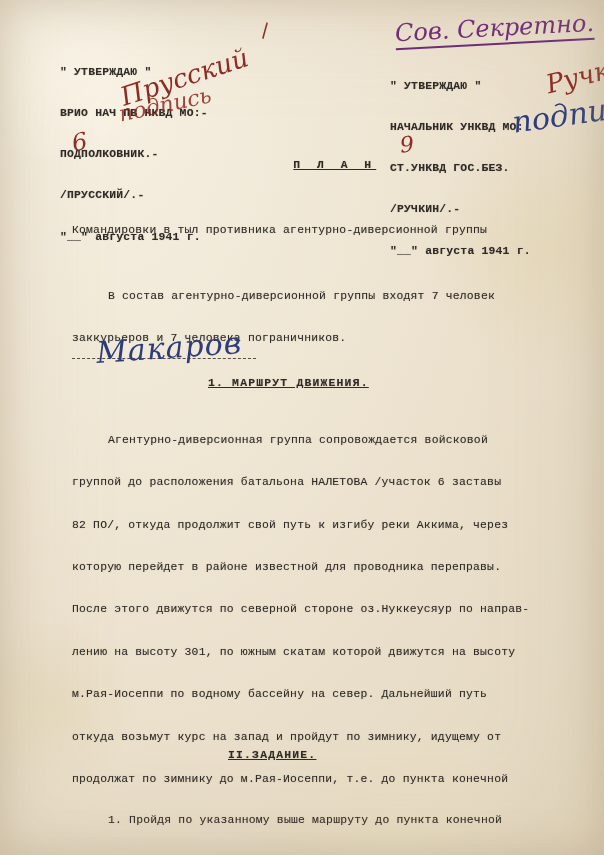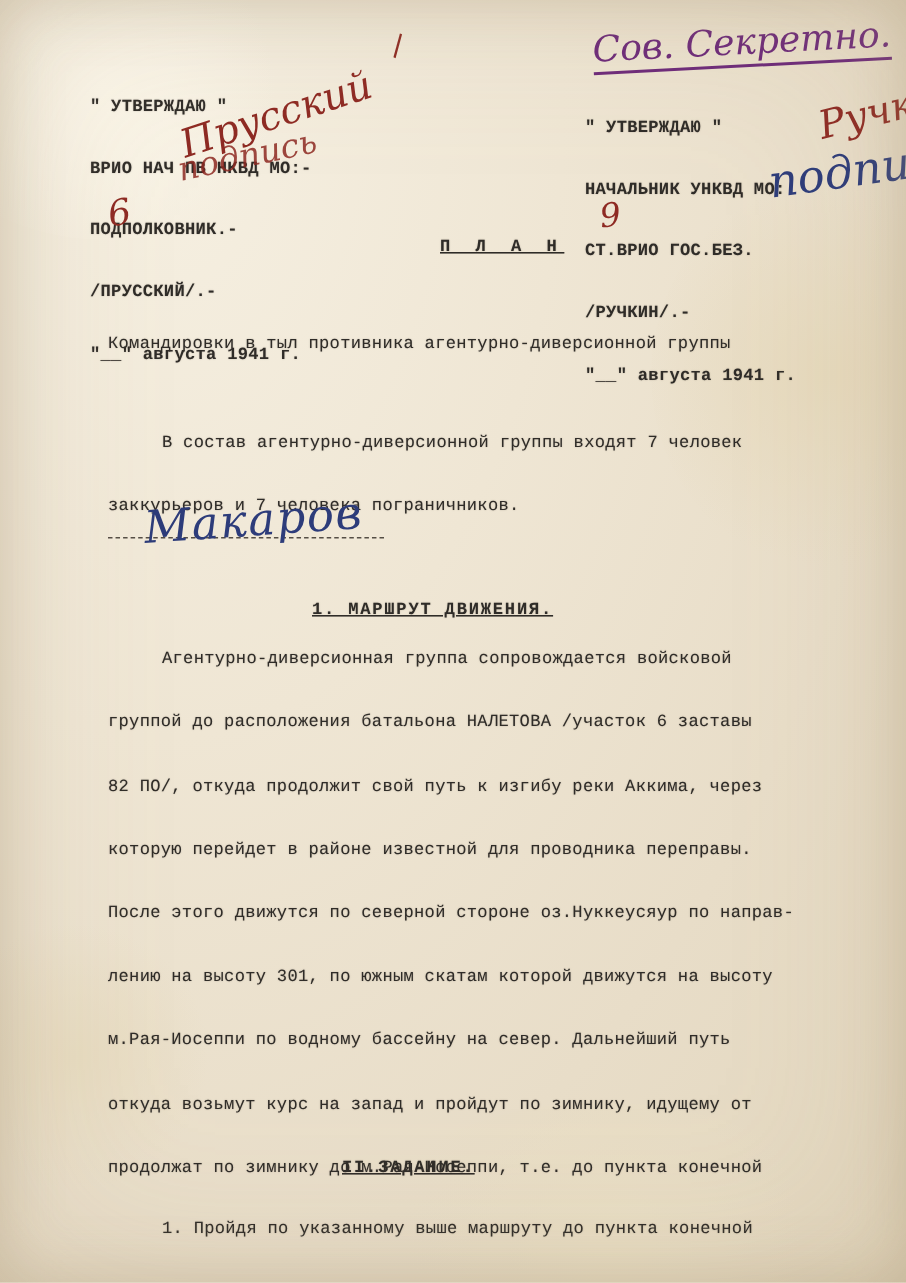--- a/index.html
+++ b/index.html
@@ -91,21 +91,20 @@
   .center{text-align:center;}
 
   #sig-underline{
     position:absolute;left:72px;top:358px;width:184px;height:0;
     border-top:1px dashed #3a342c;opacity:.85;
   }
 
   .sect{
     position:absolute;font-weight:bold;letter-spacing:1.2px;
     text-decoration:underline;
-    margin-top:24px;
   }
   #sect-1{left:208px;top:378px;}
   #sect-2{left:228px;top:750px;}
 
   .body-block{position:absolute;left:72px;width:492px;}
   .body-block .line{
     margin-bottom:8.2px;
   }
   .ind{padding-left:36px;}
 </style>
@@ -128,21 +127,21 @@
     <div class="ln bold">/ПРУССКИЙ/.- </div>
     <div class="ln bold">"__" августа 1941 г.</div>
   </div>
   <div class="hand red" id="hand-left-1">Прусский</div>
   <div class="hand red thin" id="hand-left-2">подпись</div>
   <div class="hand red" id="hand-date-left">6</div>
 
   <div class="hdr typed" id="approve-right">
     <div class="ln bold">" УТВЕРЖДАЮ "</div>
     <div class="ln bold">НАЧАЛЬНИК УНКВД МО:</div>
-    <div class="ln bold">СТ.ВРИО ГОС.БЕЗ.</div>
+    <div class="ln bold">СТ.УНКВД ГОС.БЕЗ.</div>
     <div class="ln bold">/РУЧКИН/.- </div>
     <div class="ln bold">"__" августа 1941 г.</div>
   </div>
   <div class="hand red" id="hand-right-1">Ручкин</div>
   <div class="hand blue" id="hand-right-2">подпись</div>
   <div class="hand red" id="hand-date-right">9</div>
 
   <div class="typed title">
     <u>П Л А Н</u>
   </div>

